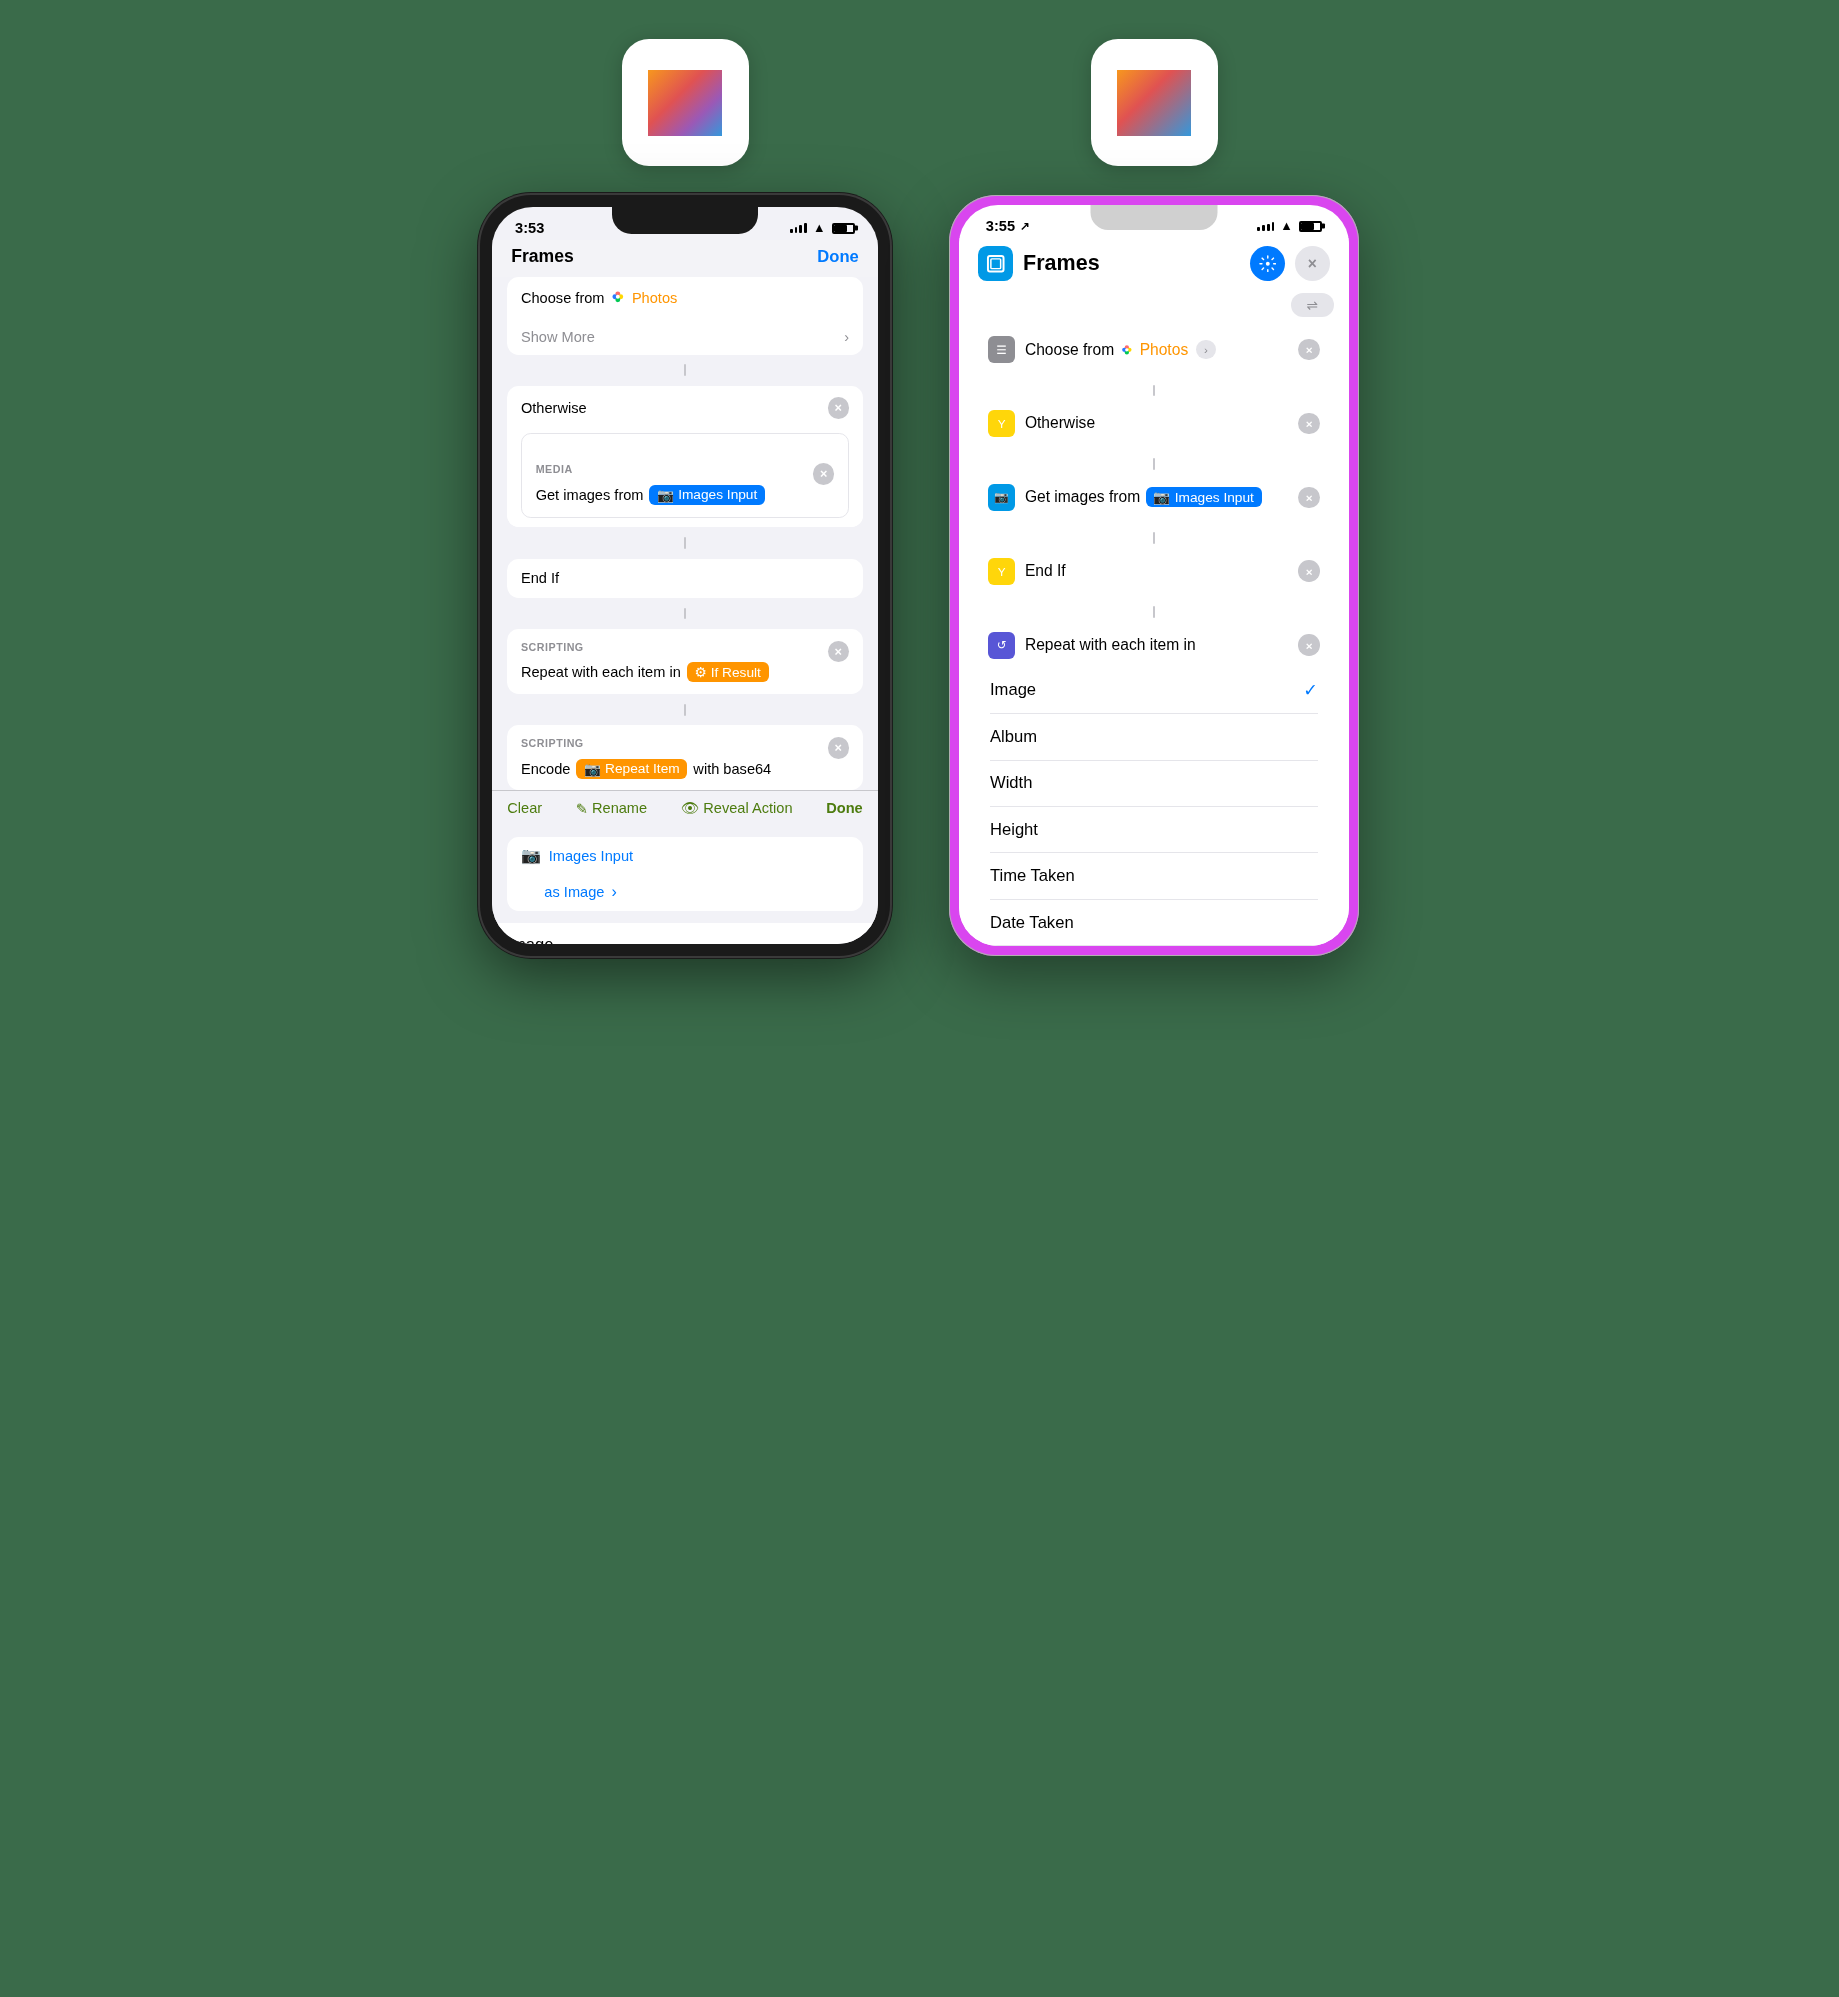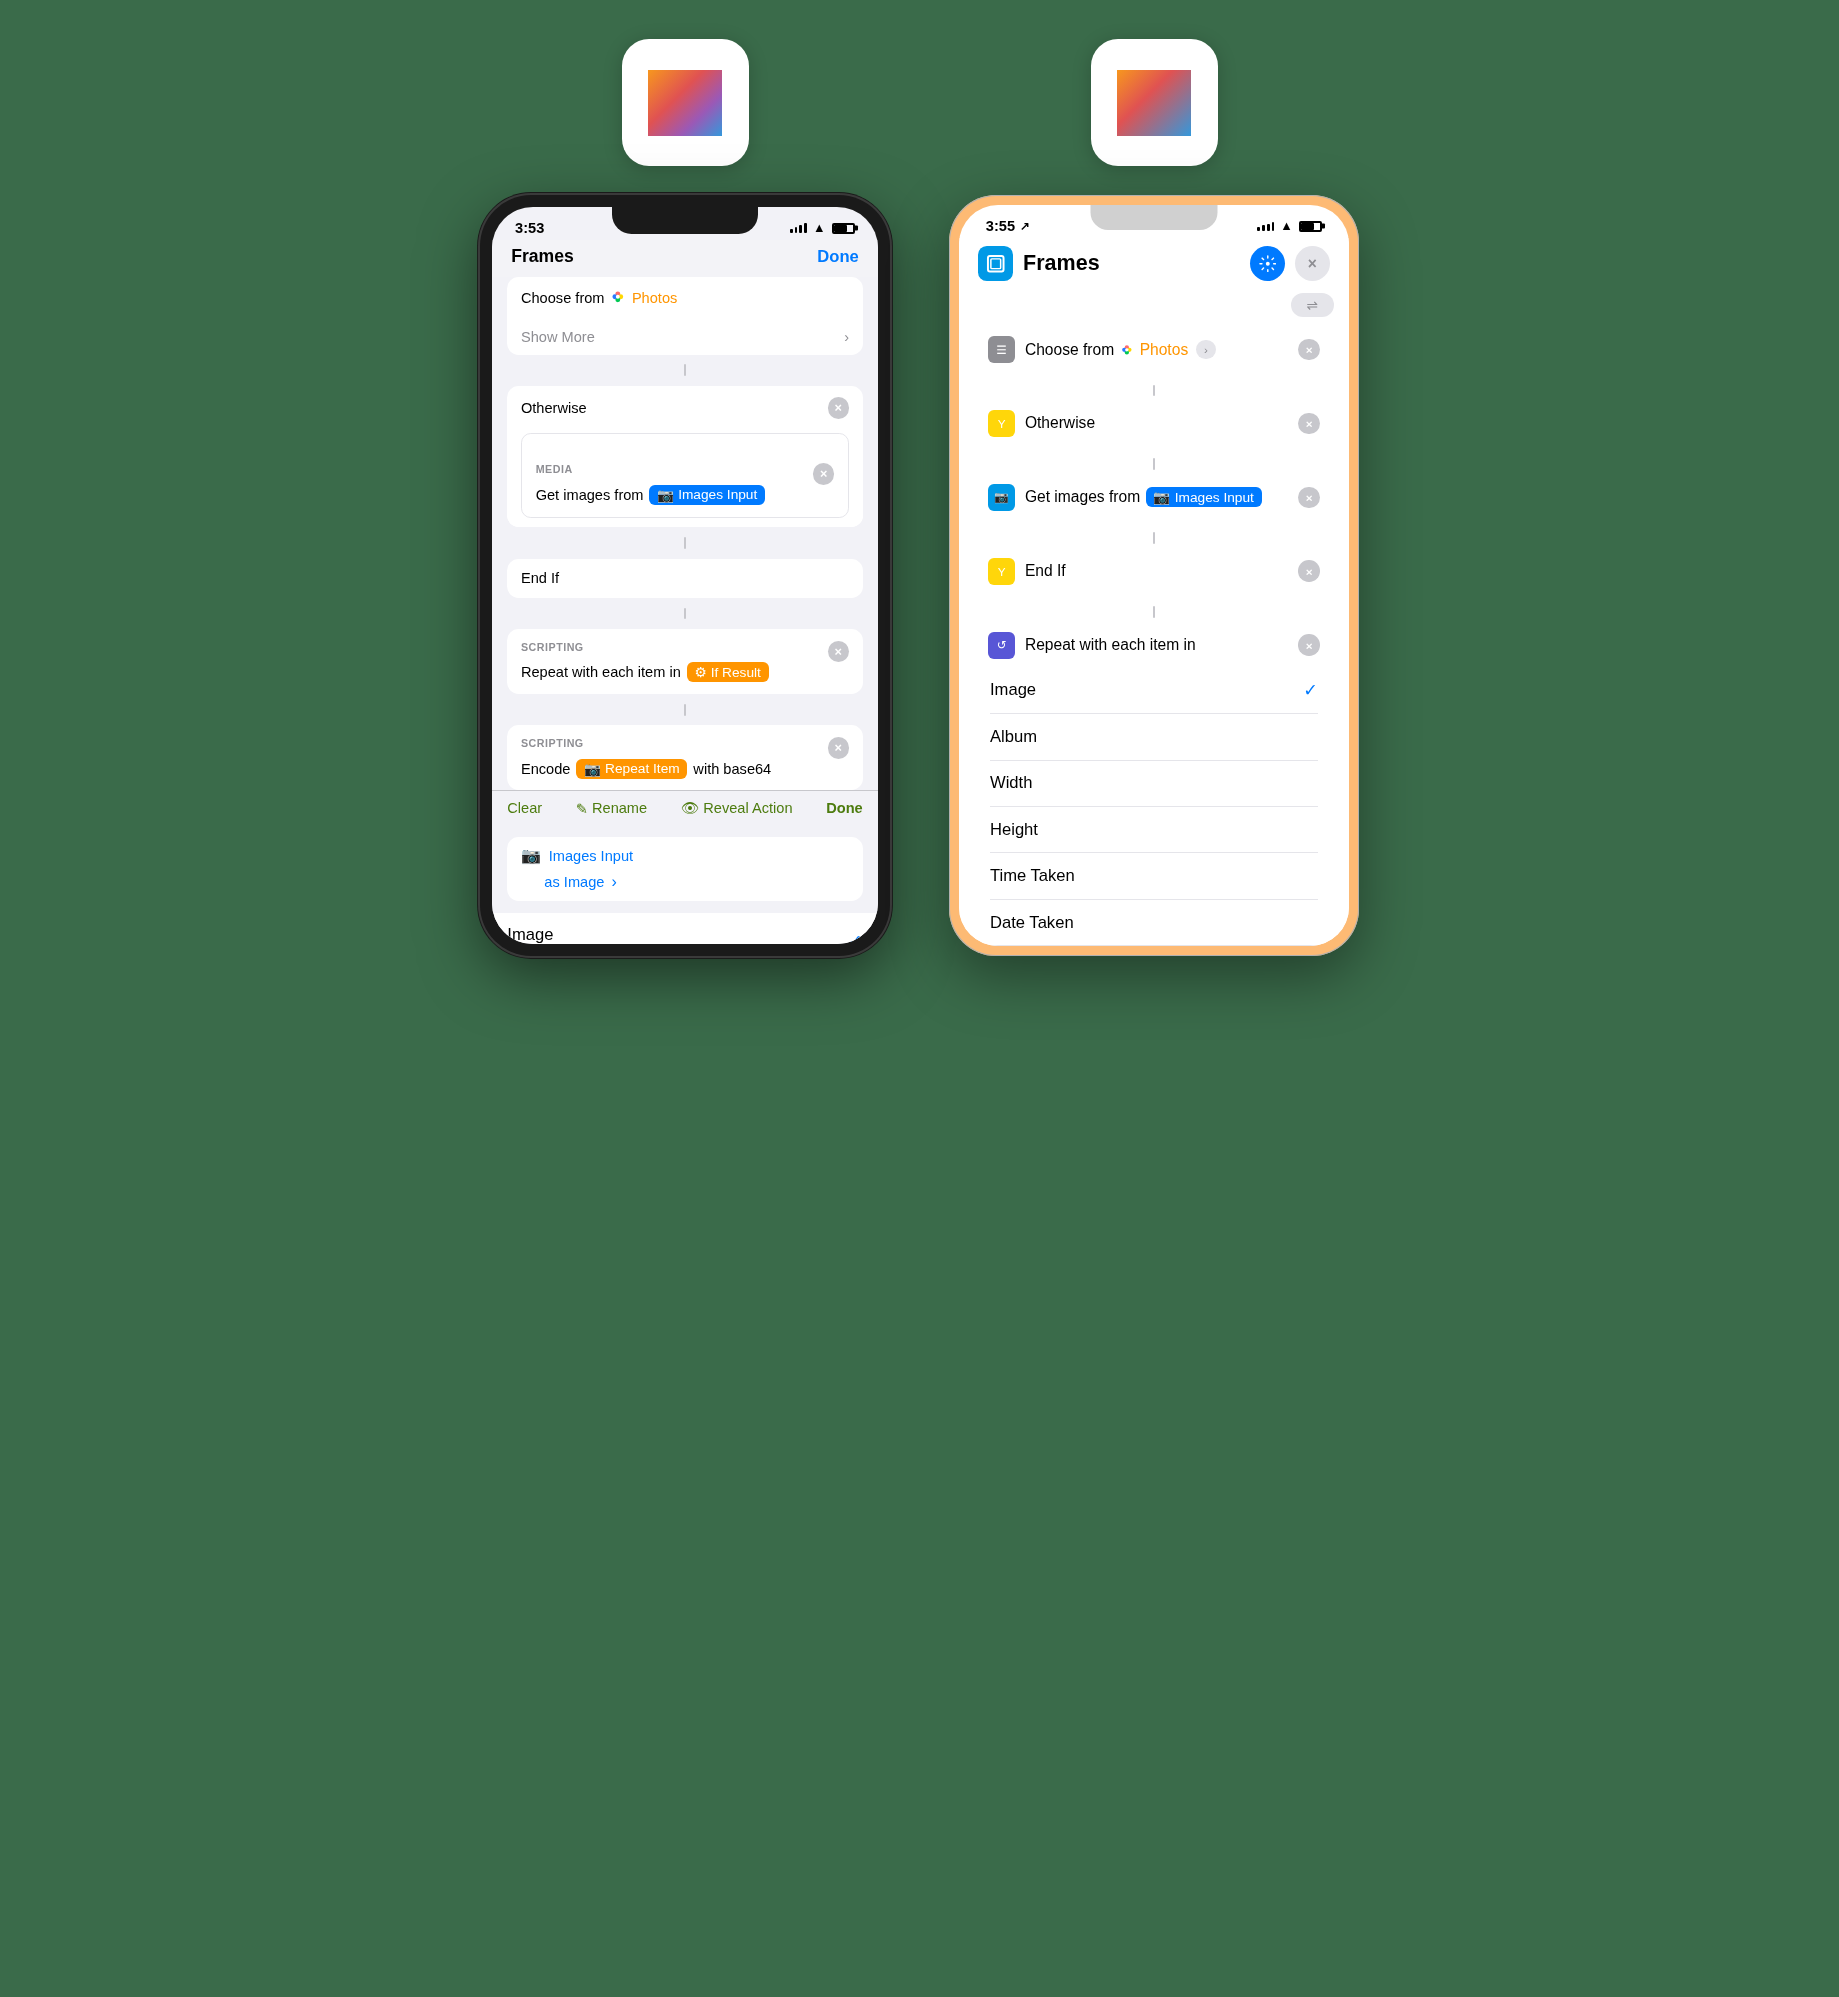--- a/index.html
+++ b/index.html
@@ -98,21 +98,21 @@
       height: 27px;
       background: #1a1a1a;
       border-radius: 0 0 19.5px 19.5px;
       z-index: 10;
     }
 
     
     .phone-frame-15 {
       width: 410px;
       height: 761px;
-      background: #fdba74;
+      background: #d946ef;
       border-radius: 47px;
       padding: 9.8px;
       box-shadow:
         inset 0 0 0 1px #b0b0b0,
         0 19.5px 59px rgba(0,0,0,0.4);
       position: relative;
     }
 
     .phone-screen-15 {
       width: 100%;
@@ -724,21 +724,21 @@
             </span>
             <span class="toolbar-btn done">Done</span>
           </div>
 
           <div style="background:#f2f2f7; padding:7.8px 15.6px;">
             <div class="variable-popup">
               <div class="variable-popup-header">
                 <span>📷</span>
                 <span class="var-name">Images Input</span>
               </div>
-              <div style="display:flex; align-items:center; gap:7px; margin-top:8px; padding-left:23.4px;">
+              <div style="display:flex; align-items:center; gap:7px; margin-top:18px; padding-left:23.4px;">
                 <span class="var-as">as Image</span>
                 <span style="color:#007aff;">›</span>
               </div>
             </div>
           </div>
 
           <div class="type-list">
             <div class="type-row">
               <div>
                 <div>Image</div>

